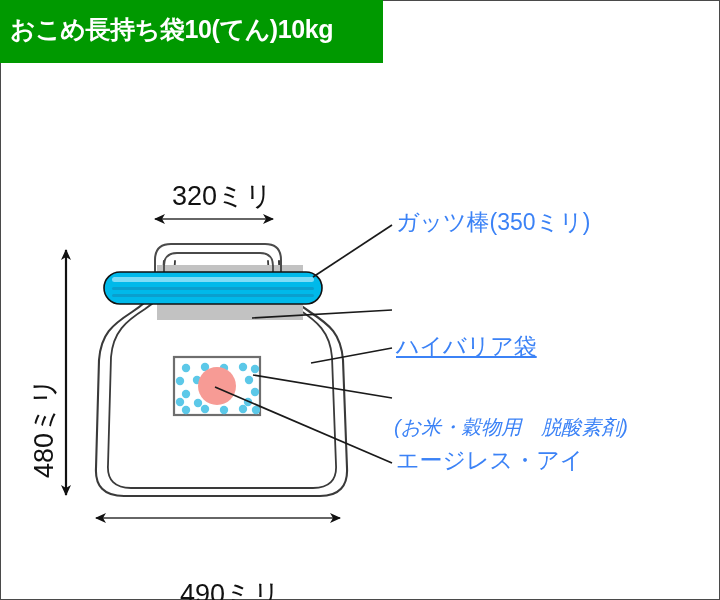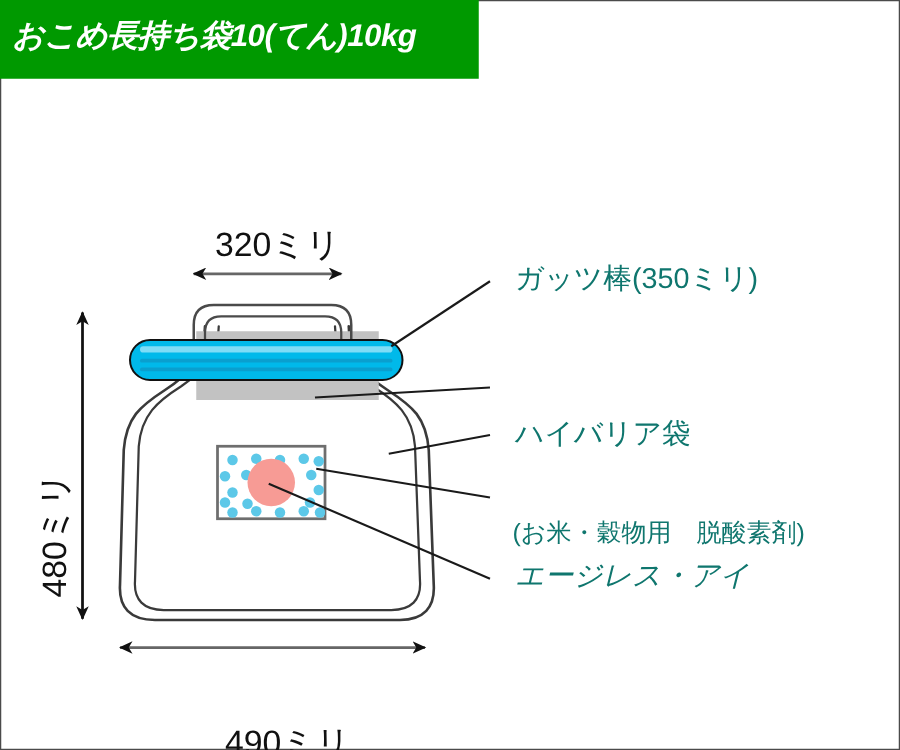--- a/index.html
+++ b/index.html
@@ -31,21 +31,20 @@
   }
   
   #title-bar {
     position: absolute;
     left: 0;
     top: 0;
     width: 383px;
     height: 63px;
     background: #009900;
     box-sizing: border-box;
-    font-style: italic;
   }
   #title-text {
     position: absolute;
     left: 10px;
     top: 11px;
     width: 370px;
     font-size: 25px;
     font-weight: bold;
     color: #ffffff;
     letter-spacing: -0.4px;
@@ -63,24 +62,23 @@
   }
   #svg-canvas {
     position: absolute;
     left: 0;
     top: 0;
   }
   
   .label {
     position: absolute;
     font-size: 23px;
-    color: #0f766e;
+    color: #3b82f6;
     white-space: nowrap;
     line-height: 1.12;
-    margin-left: 16px;
   }
   .label.sub {
     font-size: 20px;
   }
   .dim-label {
     position: absolute;
     font-size: 27px;
     color: #111111;
     white-space: nowrap;
   }
@@ -226,21 +224,21 @@
 
     <div class="dim-label" style="left:172px; top:100px;">320ミリ</div>
 
     <div class="dim-label" id="dim-480" style="left:26px; top:400px;">480ミリ</div>
 
     <div class="dim-label" style="left:180px; top:450px;margin-top:48px;">490ミリ</div>
 
     <div class="label" style="left:396px; top:132px;">ガッツ棒(350ミリ)</div>
 
 
-    <div class="label" style="left:396px; top:256px;">ハイバリア袋</div>
-
-
-    <div class="label sub" style="left:394px; top:338px;">(お米・穀物用　脱酸素剤)</div>
-
-    <div class="label" style="left:396px; top:370px;font-style:italic;">エージレス・アイ</div>
+    <div class="label" style="left:396px; top:256px;text-decoration:underline;">ハイバリア袋</div>
+
+
+    <div class="label sub" style="left:394px; top:338px;font-style:italic;">(お米・穀物用　脱酸素剤)</div>
+
+    <div class="label" style="left:396px; top:370px;">エージレス・アイ</div>
 
   </div>
 </div>
 
 </body></html>

